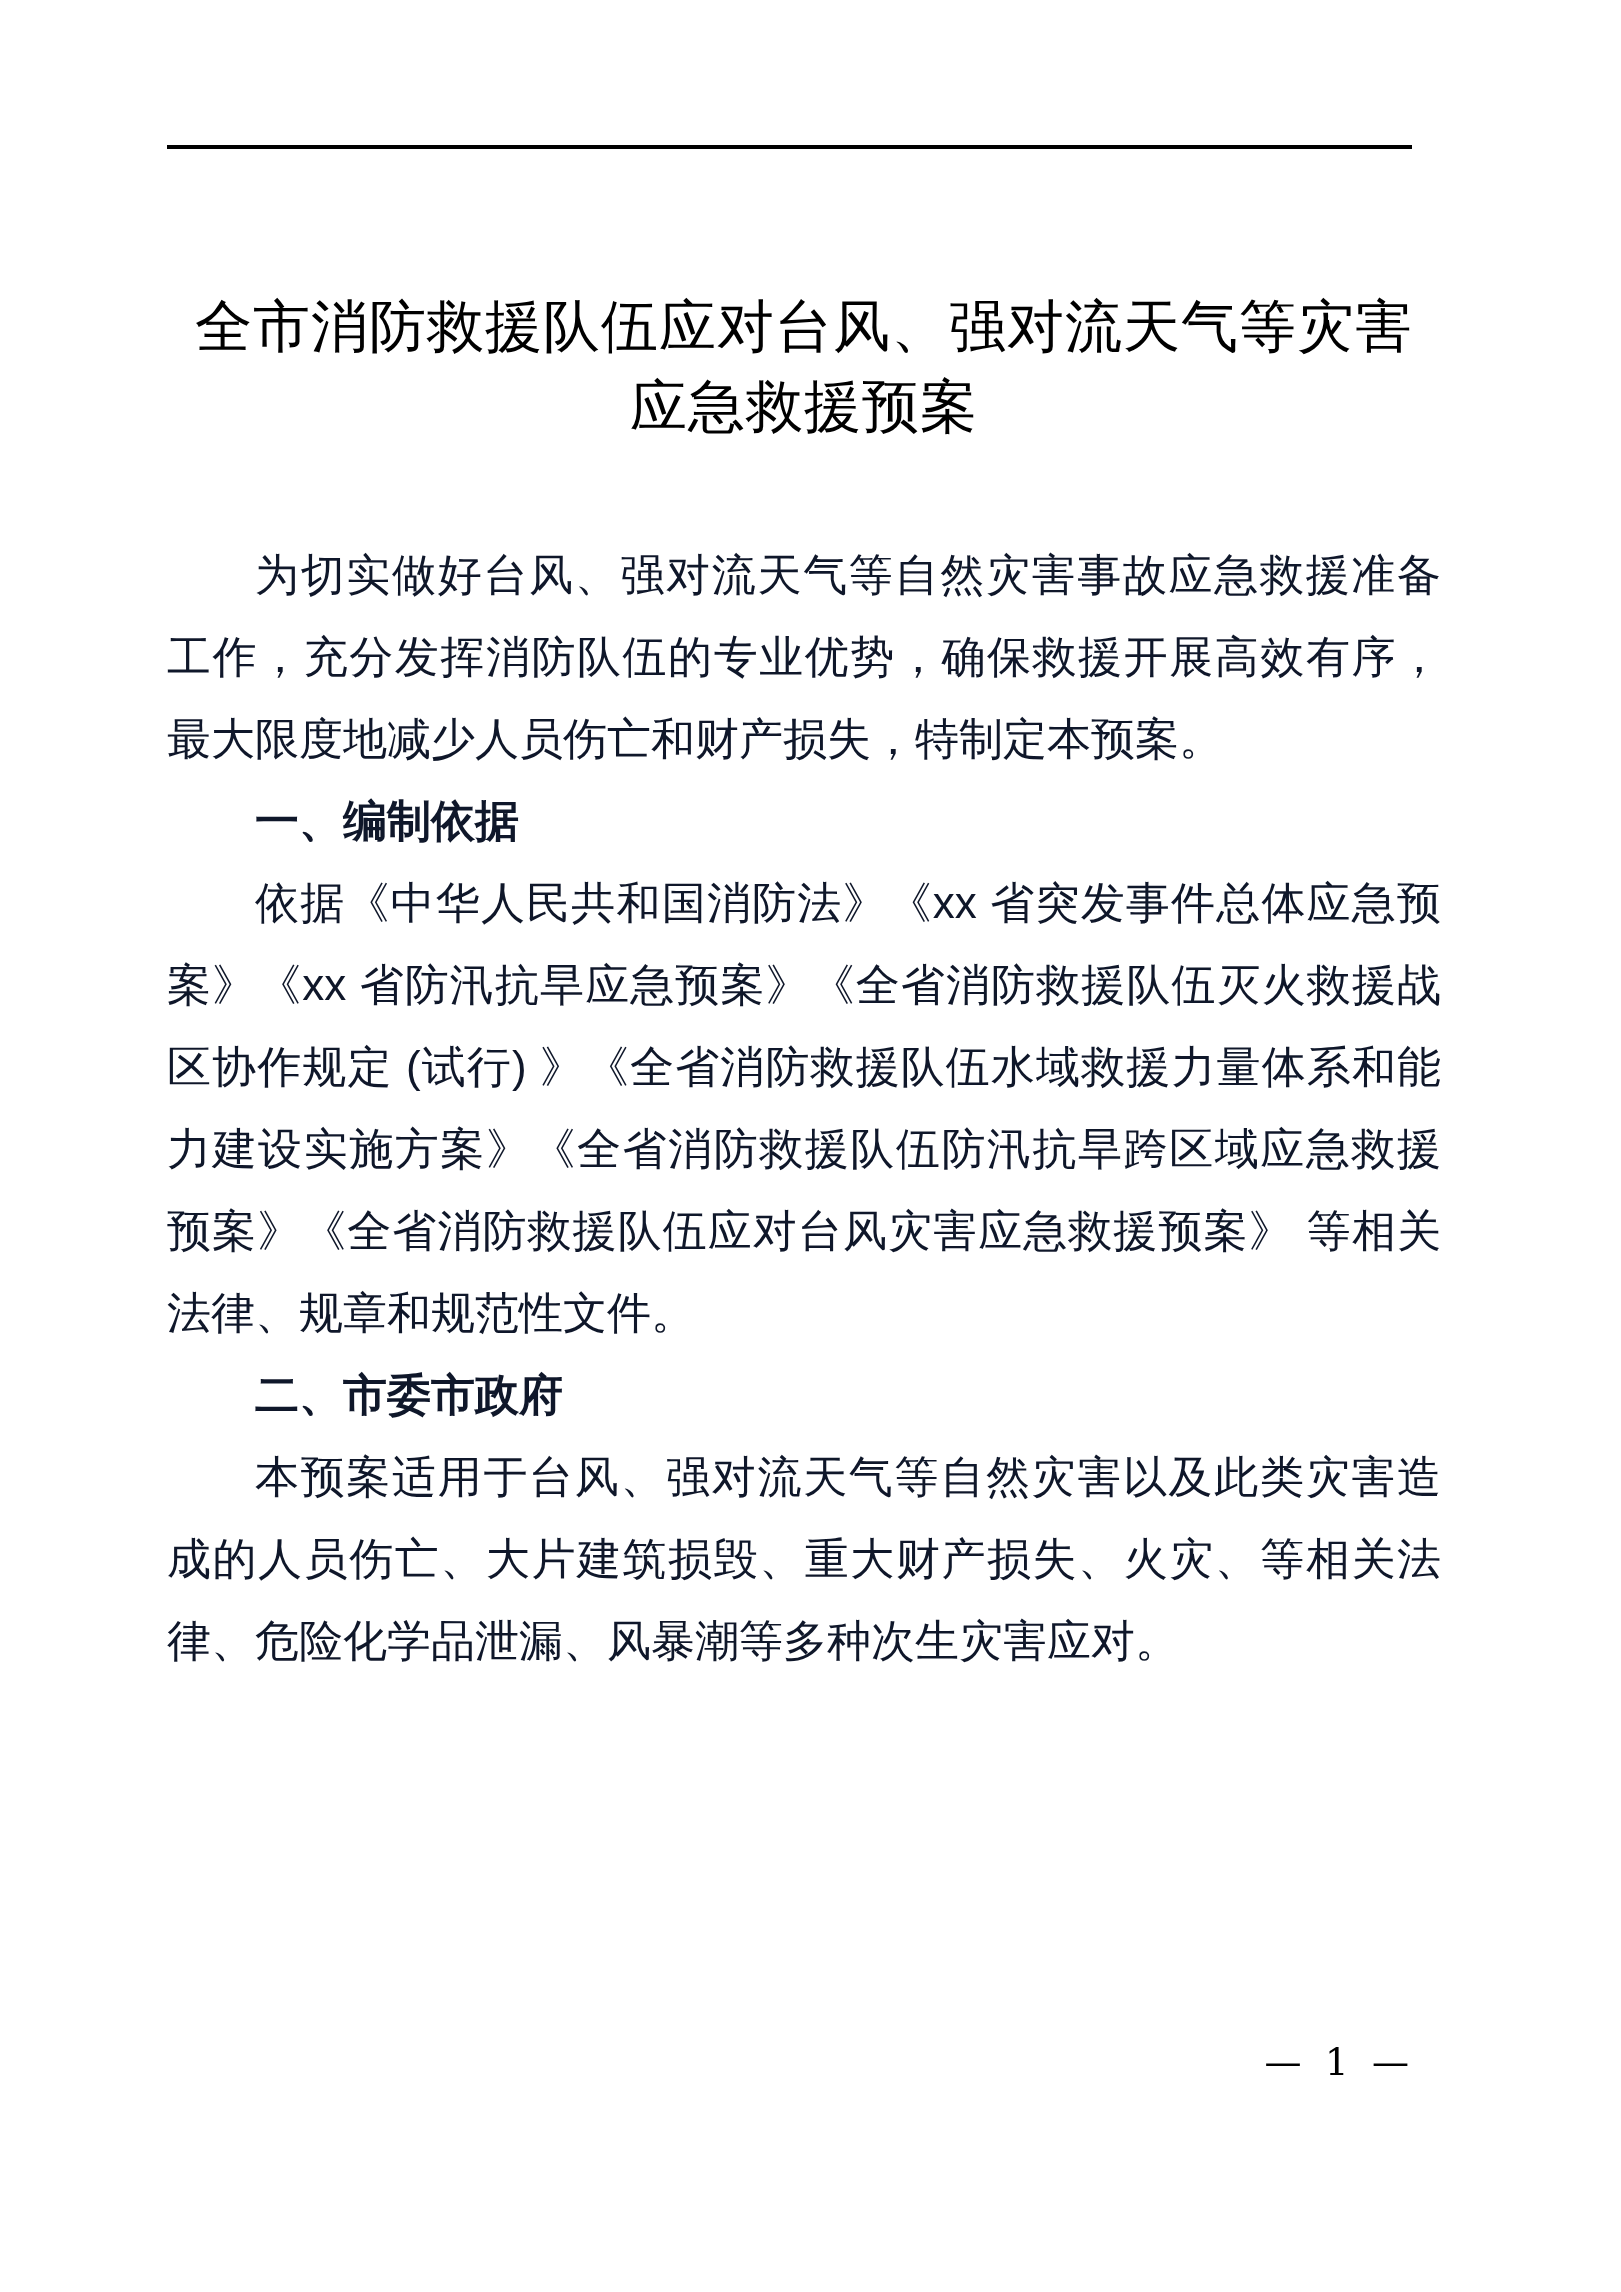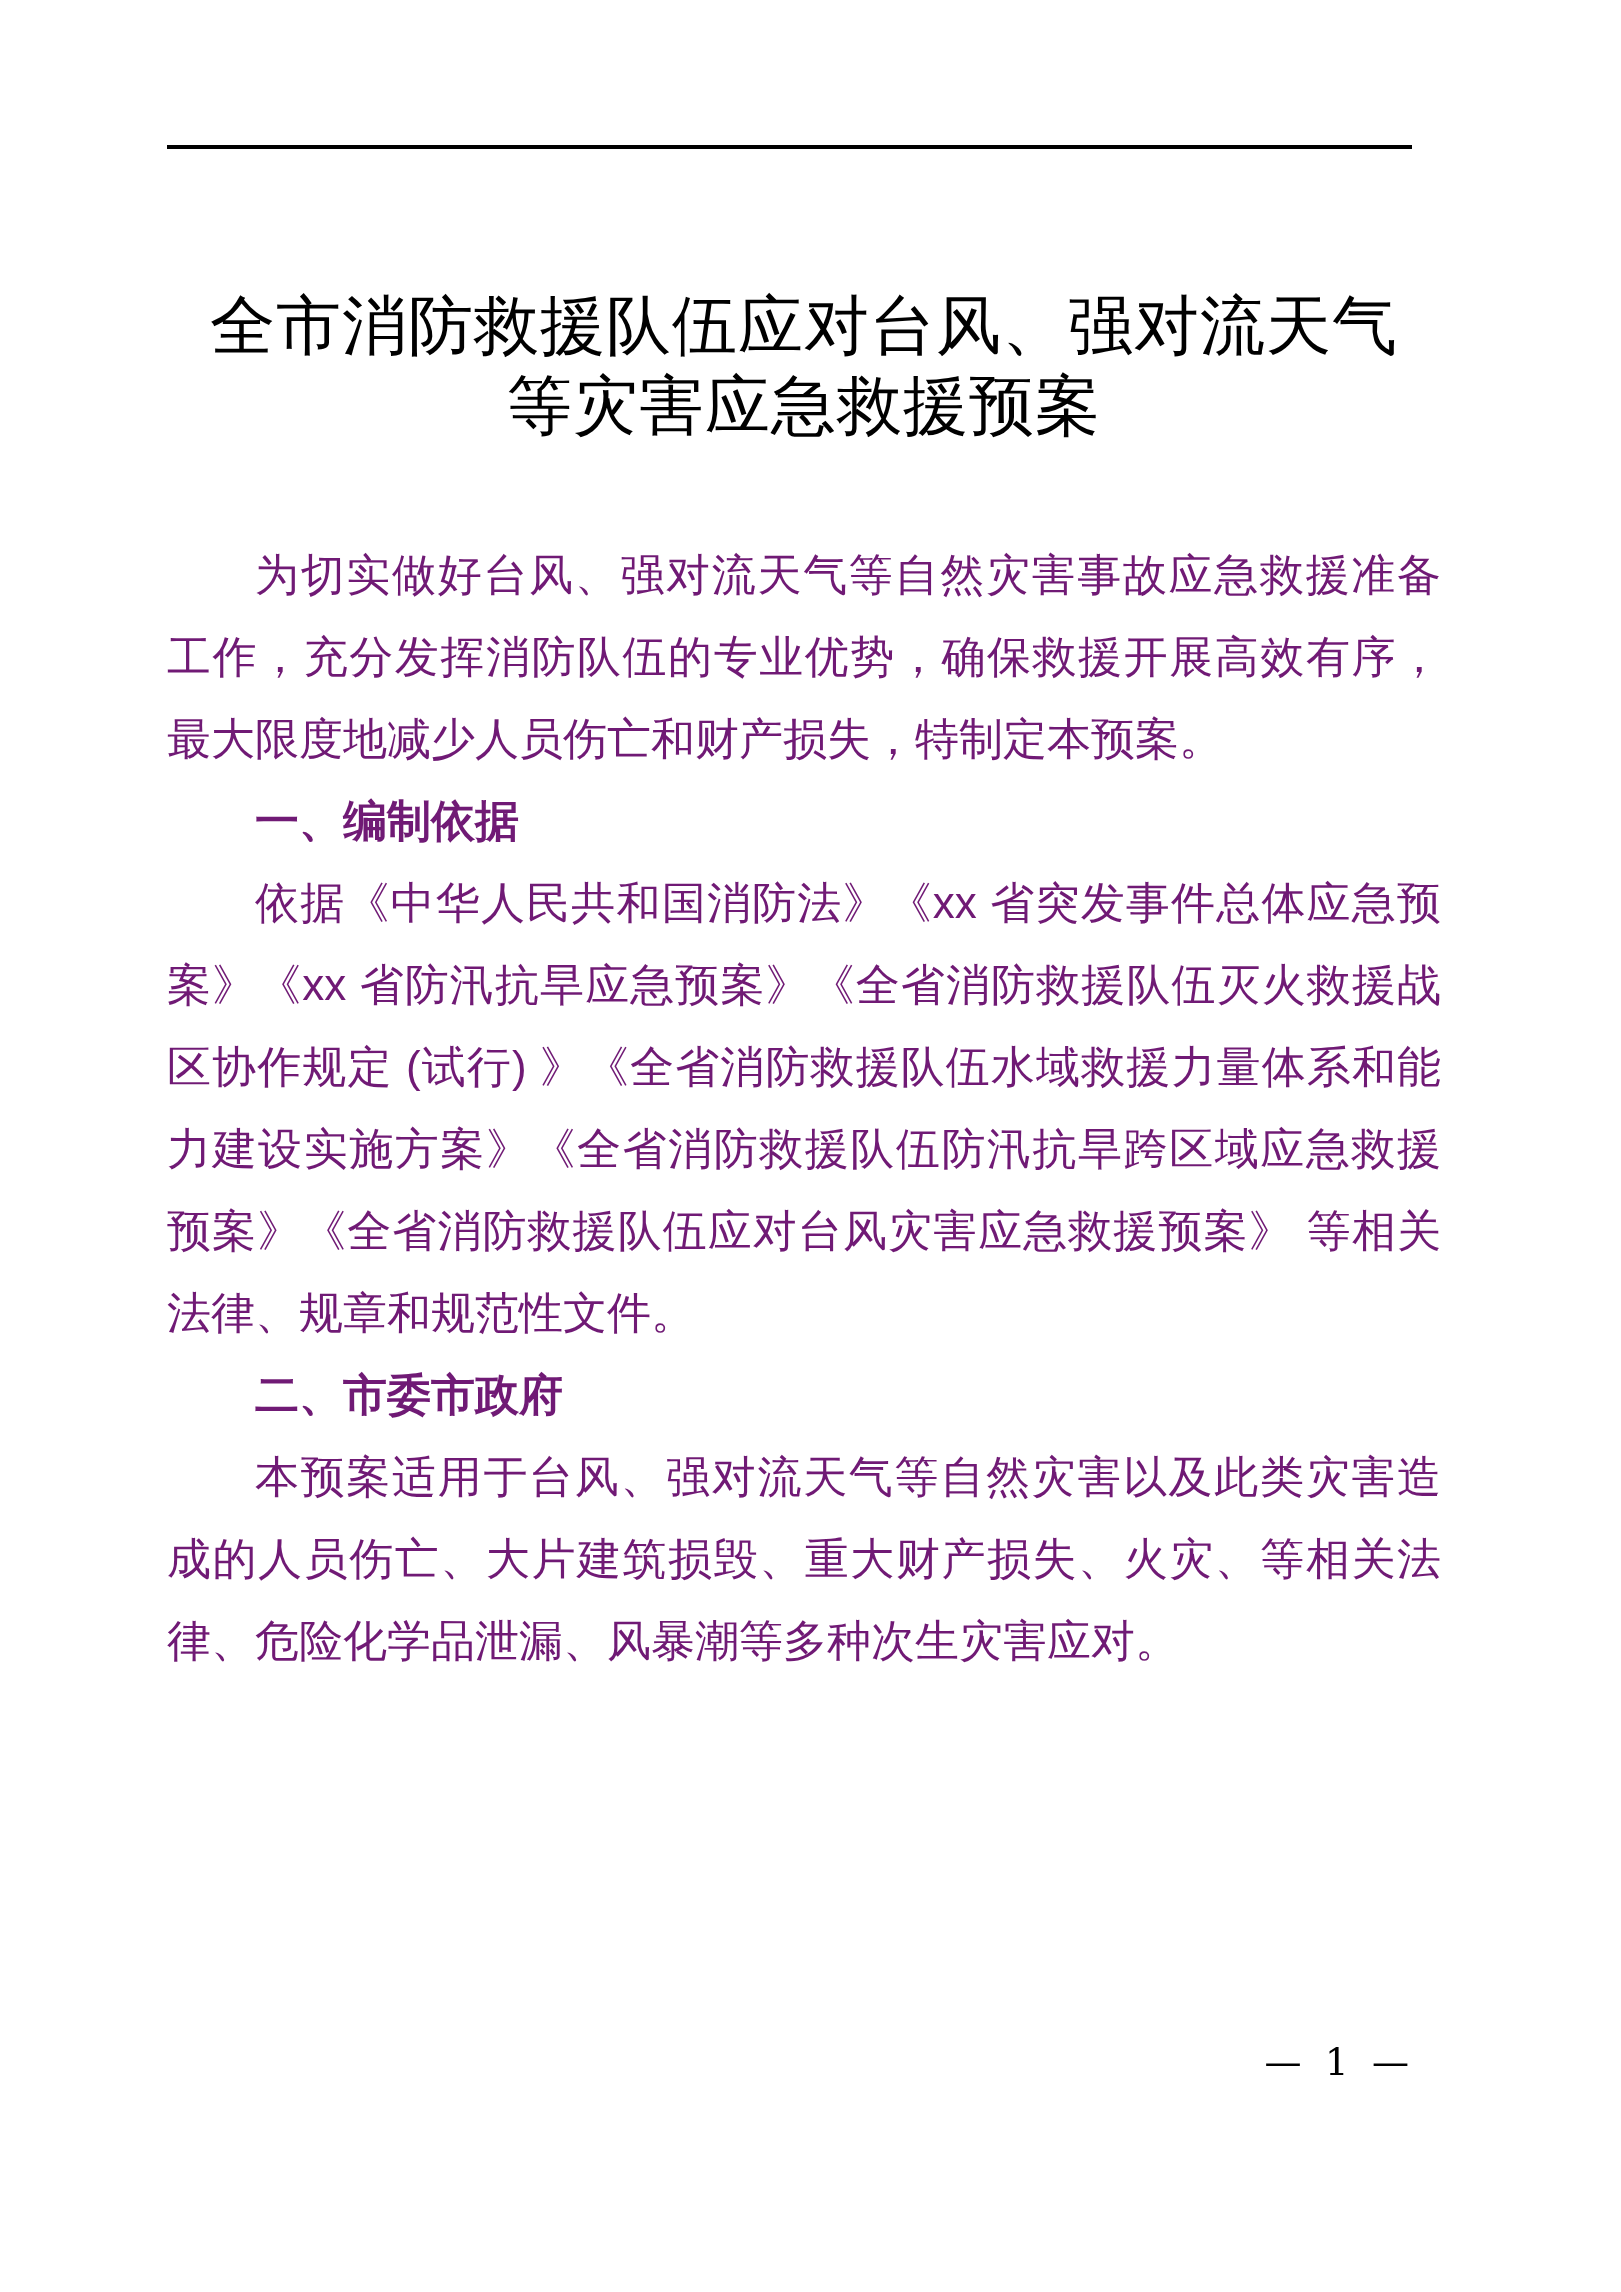--- a/index.html
+++ b/index.html
@@ -26,32 +26,32 @@
   }
   .content {
     position: absolute;
     left: 167px;
     top: 0;
     width: 1274px;
   }
   .doc-title {
     margin: 286px auto 0 auto;
     width: 1245px;
-    font-size: 65px;
+    font-size: 57px;
     line-height: 80px;
     letter-spacing: 1px;
     font-weight: 500;
     text-align: center;
     color: #000000;
   }
   .doc-body {
     margin-top: 88px;
     font-size: 44px;
     line-height: 82px;
-    color: #701a75;
+    color: #0f172a;
   }
   .para {
     margin: 0;
     text-indent: 2em;
     text-align: justify;
     font-weight: 400;
   }
   .heading {
     margin: 0;
     text-indent: 2em;

